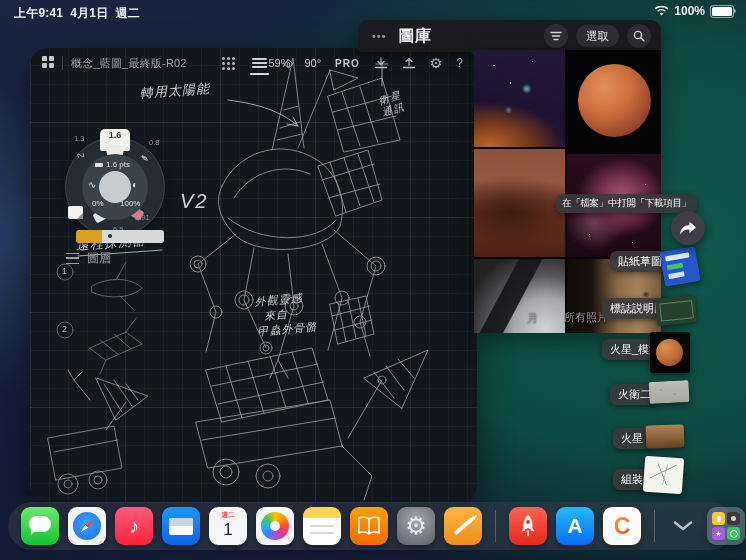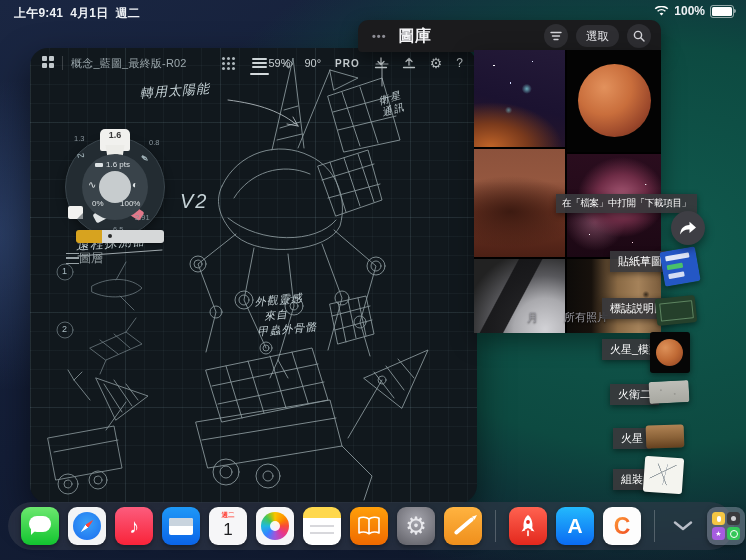--- a/index.html
+++ b/index.html
@@ -78,21 +78,21 @@
   .d-sq{left:25px;top:46px;font-size:10px;} .d-con{left:69px;top:46px;font-size:10px;}
   .w-extra{position:absolute;font-size:7.5px;color:#87939a;}
   .we-0{left:11px;top:1px;} .we-1{left:86px;top:5px;} .we-2{left:72px;top:80px;} .we-3{left:50px;top:92px;}
   
   .swatch{position:absolute;left:38px;top:158px;width:15px;height:13px;background:#f2f2f0;border-radius:2px;}
   .swatch:after{content:"";position:absolute;right:0;bottom:0;border-style:solid;border-width:0 0 6px 6px;border-color:transparent transparent #8a8f92 transparent;}
   .colorbar{position:absolute;left:46px;top:182px;width:88px;height:13px;border-radius:3px;overflow:hidden;display:flex;box-shadow:0 1px 3px rgba(0,0,0,.4);}
   .colorbar .amber{width:26px;background:#d7a31f;}
   .colorbar .lite{flex:1;background:#d6d8d9;position:relative;}
   .colorbar .lite i{position:absolute;left:6px;top:4px;width:4px;height:4px;border-radius:50%;background:#2a2a2a;}
-  .layersrow{position:absolute;left:36px;top:202px;display:flex;align-items:center;color:#98a2a6;font-size:12px;}
+  .layersrow{position:absolute;left:36px;top:202px;display:flex;align-items:center;gap:8px;color:#98a2a6;font-size:12px;}
   .ic-burger{width:13px;height:9px;border-top:1.5px solid #98a2a6;border-bottom:1.5px solid #98a2a6;position:relative;}
   .ic-burger:after{content:"";position:absolute;left:0;top:3px;width:13px;height:1.5px;background:#98a2a6;}
   
   .ph-header{position:absolute;left:358px;top:20px;width:303px;height:32px;background:#1b1b1d;border-radius:10px 10px 4px 4px;
     display:flex;align-items:center;box-shadow:0 6px 18px rgba(0,0,0,.45);}
   .ph-more{margin-left:14px;color:#8e8e96;font-size:11px;font-weight:700;letter-spacing:1px;}
   .ph-title{margin-left:12px;color:#f2f2f4;font-size:16px;font-weight:700;letter-spacing:.5px;}
   .ph-right{margin-left:auto;display:flex;align-items:center;gap:8px;padding-right:10px;}
   .circ{width:24px;height:24px;border-radius:50%;background:#2e2e32;display:flex;align-items:center;justify-content:center;}
   .select-pill{height:22px;padding:0 10px;border-radius:11px;background:#2e2e32;color:#e8e8ec;font-size:11.5px;display:flex;align-items:center;}
@@ -127,21 +127,21 @@
       linear-gradient(118deg, transparent 34%, rgba(20,20,22,.9) 35% 52%, transparent 53%),
       radial-gradient(90% 110% at 78% 95%, #d2d2d6 0%, #a9a9ad 38%, #58585c 66%, #222 100%);}
   .cell-rover{left:93px;top:209px;width:94px;height:74px;
     background:
       radial-gradient(circle 6px at 66% 62%, rgba(30,22,14,.9), transparent 75%),
       radial-gradient(circle 5px at 84% 48%, rgba(30,22,14,.8), transparent 75%),
       linear-gradient(90deg, #0d0b09 0%, #17110c 26%, #8a6a45 54%, #a5825a 76%, #7a5c3c 100%);}
   .ph-tabs{position:absolute;left:0;bottom:8px;width:100%;display:flex;justify-content:center;gap:26px;
     color:#9a9aa2;font-size:11px;text-shadow:0 1px 2px rgba(0,0,0,.8);}
   
-  .pill{position:absolute;background:rgba(56,56,60,.92);color:#fff;border-radius:0;padding:3px 8px;
+  .pill{position:absolute;background:rgba(56,56,60,.92);color:#fff;border-radius:7px;padding:3px 8px;
     font-size:11px;white-space:nowrap;box-shadow:0 2px 6px rgba(0,0,0,.45);}
   .banner{left:556px;top:194px;font-size:9.5px;letter-spacing:-.3px;padding:3px 6px;}
   .lb-0{left:610px;top:251px;} .lb-1{left:602px;top:298px;} .lb-2{left:602px;top:339px;}
   .lb-3{left:610px;top:384px;} .lb-4{left:613px;top:428px;} .lb-5{left:613px;top:469px;}
   .thumb{position:absolute;border-radius:3px;box-shadow:0 2px 6px rgba(0,0,0,.5);}
   .th-sticker{left:662px;top:249px;width:36px;height:35px;transform:rotate(-10deg);
     background:
       linear-gradient(0deg, transparent 0, transparent 0),
       linear-gradient(#2457c5,#2457c5);}
   .th-sticker:before{content:"";position:absolute;left:5px;top:5px;width:24px;height:5px;background:rgba(255,255,255,.85);border-radius:1px;}

